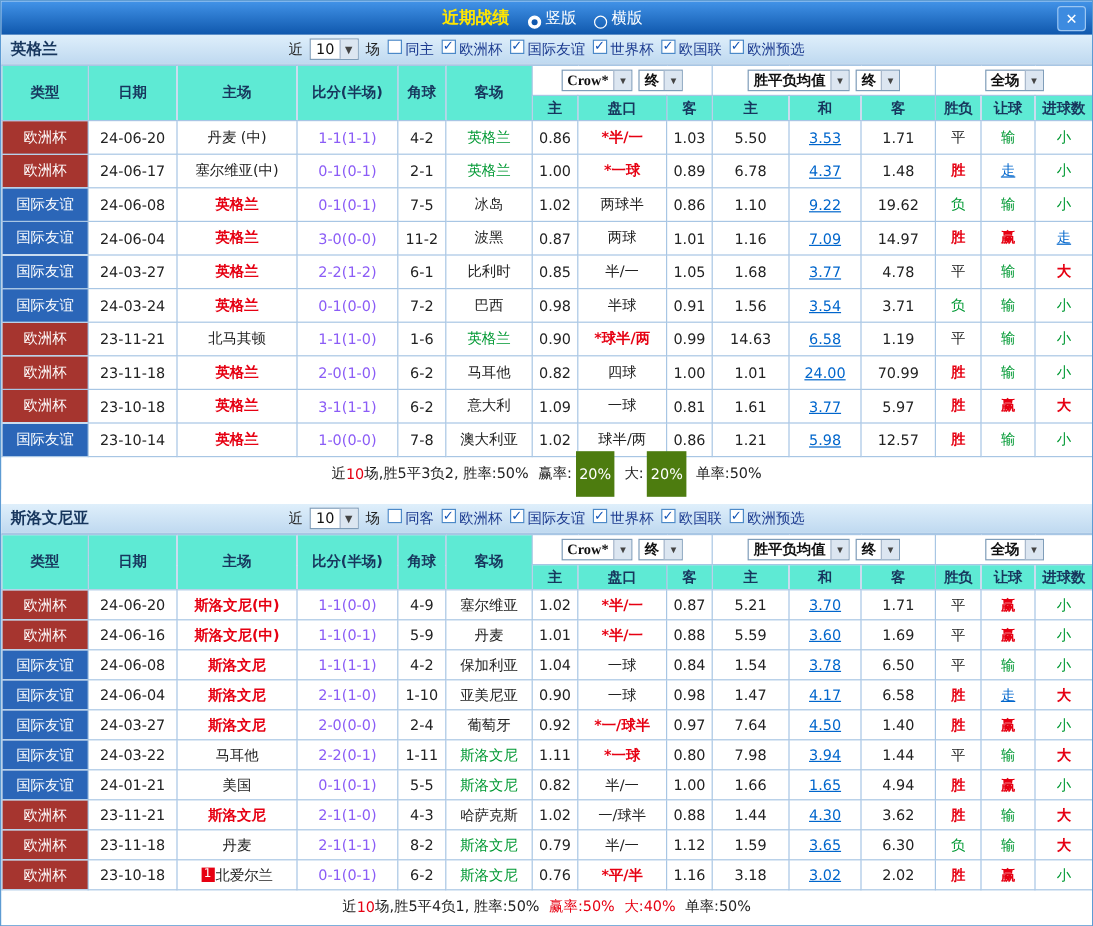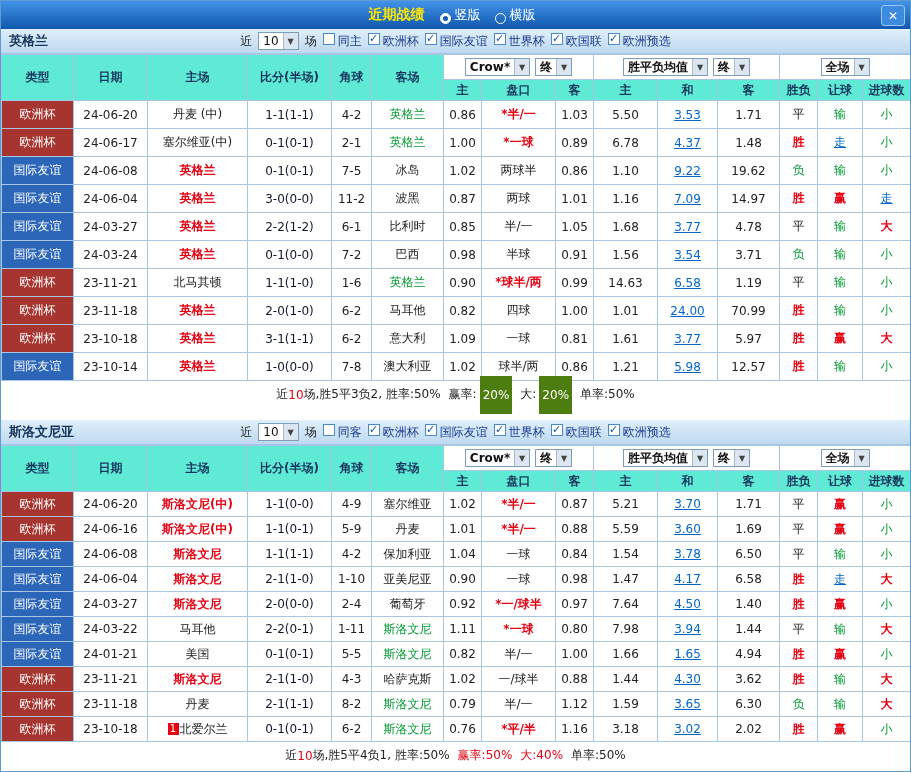--- a/index.html
+++ b/index.html
@@ -21,32 +21,32 @@
   .cb-label{color:#1B3A8F;}
   .sel{display:inline-flex;align-items:stretch;border:1px solid #7F9DB9;background:#fff;font-size:12px;cursor:pointer;height:18px;box-sizing:border-box;}
   .sel-text{padding:0 4px;display:flex;align-items:center;color:#111;}
   .sel-caret{width:14px;background:#DCE6F1;border-left:1px solid #AAB9CC;display:flex;align-items:center;justify-content:center;font-size:8px;color:#444;}
 
   table{border-collapse:collapse;table-layout:fixed;width:909px;}
   th,td{border:1px solid #A8C6E4;text-align:center;font-size:12px;padding:0;white-space:nowrap;overflow:hidden;vertical-align:middle;}
   th{background:#5eead4;color:#17365D;font-weight:bold;}
   td{color:#222;}
   .ddcell{background:#fff;}
-  .hwrap{display:flex;align-items:center;justify-content:center;gap:5px;padding:2px 0;}
+  .hwrap{display:flex;align-items:center;justify-content:center;gap:5px;padding:2px 0;font-family:Liberation Serif, serif;}
   thead tr.h1 th{height:24px;}
   thead tr.h2 th{height:20px;}
   .sec0 tbody td{height:27px;}
   .sec1 tbody td{height:24px;}
   td.type-cup{background:#A6352F;color:#fff;}
   td.type-friendly{background:#2B66B8;color:#fff;}
   .c-red{color:#E60012;font-weight:bold;}
   .c-green{color:#009933;}
   .c-blue{color:#0066CC;text-decoration:underline;}
   .c-dark{color:#222;}
-  td.score{color:#0f172a;}
+  td.score{color:#8b5cf6;}
   .badge1{display:inline-block;background:#E60012;color:#fff;font-size:10px;line-height:12px;width:11px;height:12px;margin-right:1px;vertical-align:middle;}
   .summary{height:27px;display:flex;align-items:center;justify-content:center;font-size:12px;color:#222;}
   .summary .red{color:#E60012;}
   .summary .badge{background:#4d7c0f;color:#fff;padding:12px 3px;margin-left:3px;}
   .summary .sp{margin-left:8px;}
   .section-gap{height:12px;background:#fff;}
 </style>
 </head>
 <body>
 

